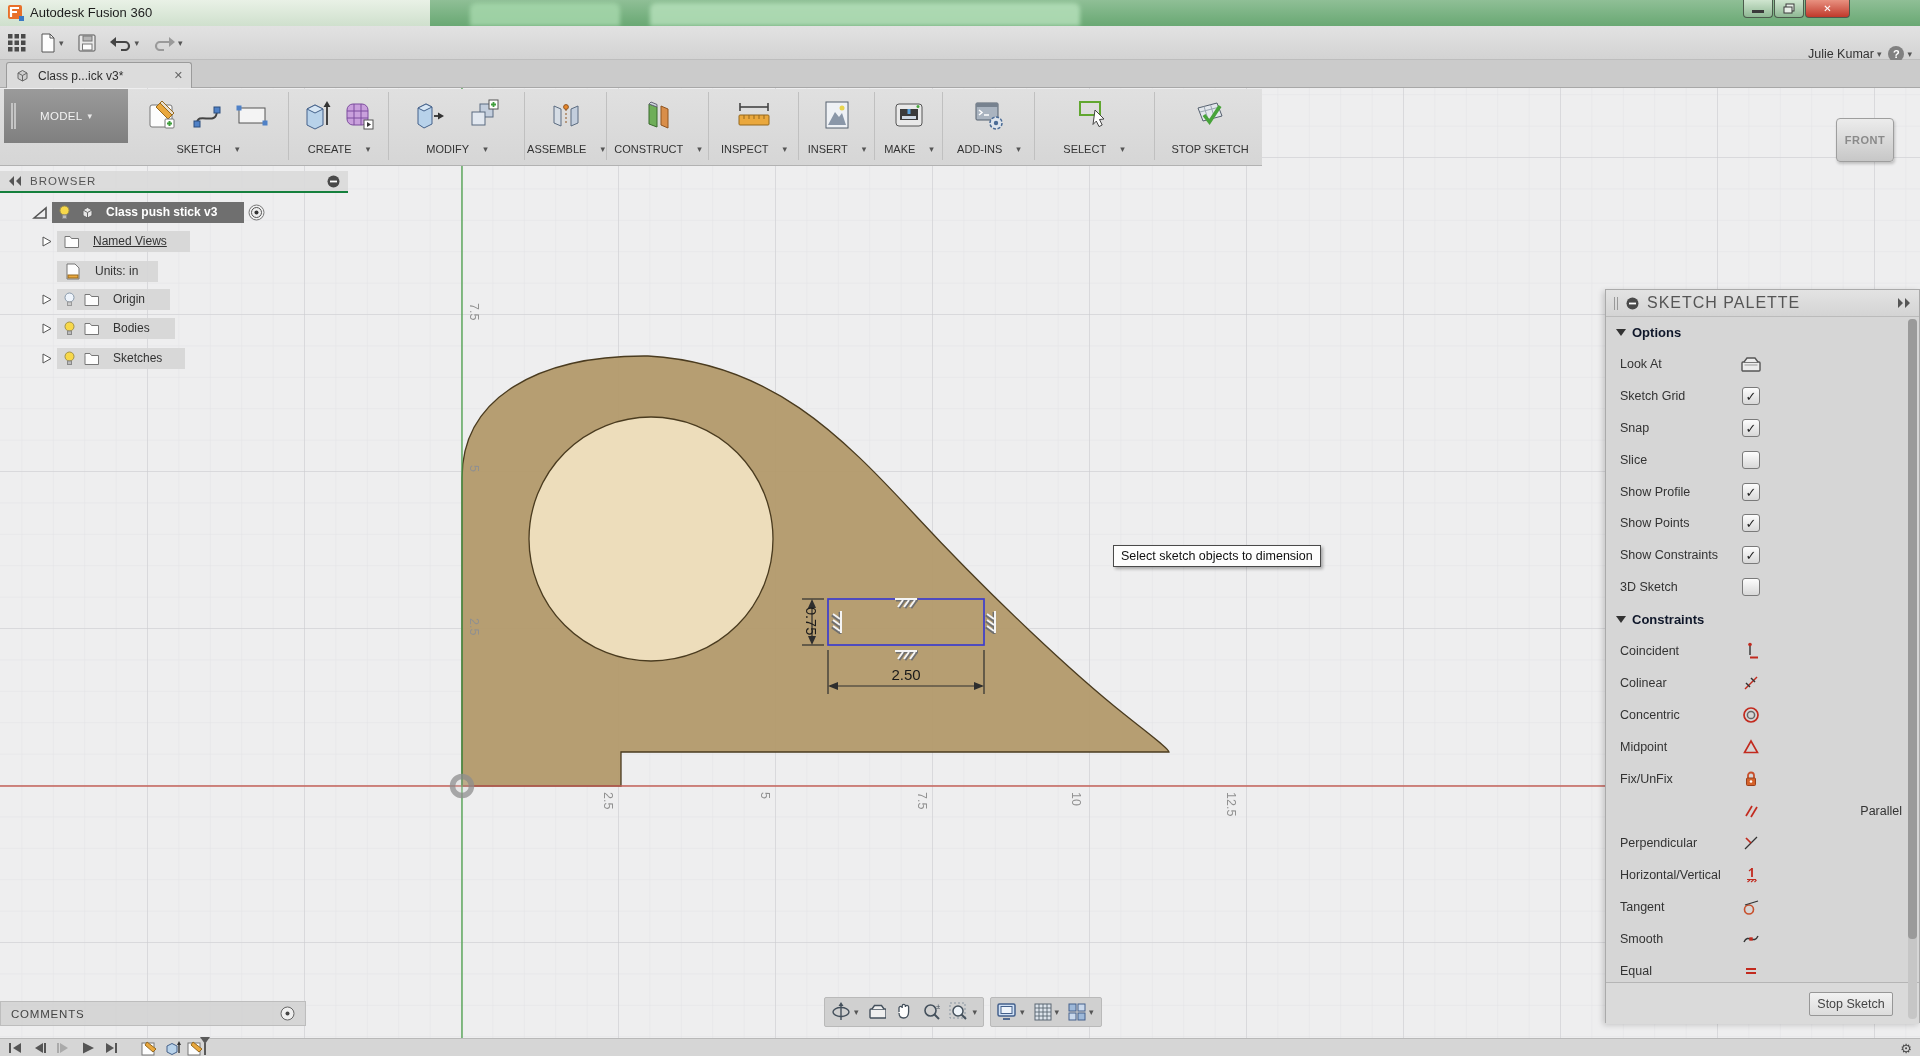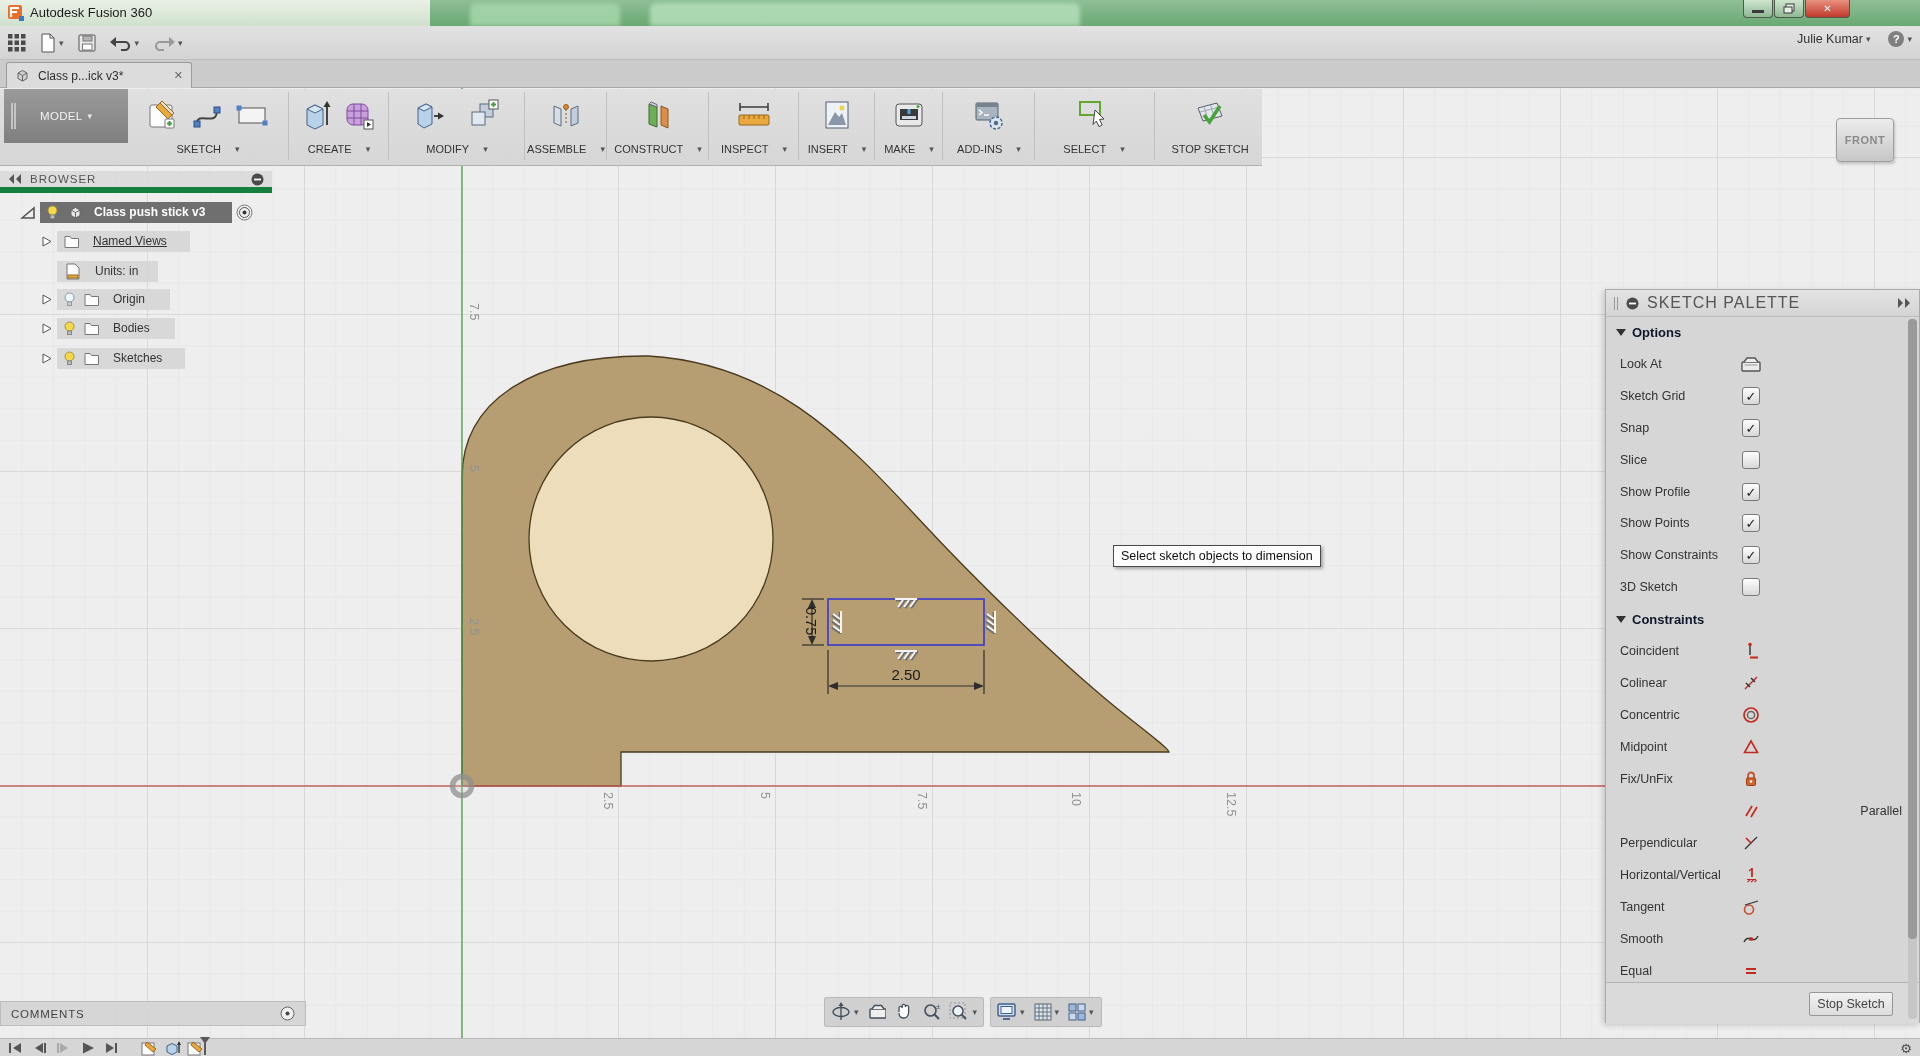--- a/index.html
+++ b/index.html
@@ -20,21 +20,21 @@
   .winbtn { height:18px; border:1px solid #4c5b4c; border-top:none; display:flex;
     align-items:center; justify-content:center; color:#fff; font-size:10px;
     border-radius:0 0 4px 4px; margin-left:1px; }
   .winbtn.glass { width:30px; background:linear-gradient(180deg,#cfe5cf,#8fb894); color:#333; }
   .winbtn.red { width:45px; background:linear-gradient(180deg,#e89180,#c0392b); }
 
   
   .qat { position:absolute; left:0; top:26px; width:1920px; height:34px;
     background:linear-gradient(180deg,#e2e2e2,#d3d3d3); border-bottom:1px solid #bdbdbd; }
   .qat-left { position:absolute; left:8px; top:0; height:34px; display:flex; align-items:center; gap:14px; }
-  .qat-right { position:absolute; right:8px; top:0; height:26px; display:flex; align-items:center; gap:18px; }
+  .qat-right { position:absolute; right:8px; top:15px; height:26px; display:flex; align-items:center; gap:7px; }
   .qbtn { display:flex; align-items:center; gap:3px; cursor:default; }
   .caret { font-size:9px; color:#555; line-height:1; }
   .user-label { font-size:12.5px; color:#333; }
   .help-circle { width:16px; height:16px; border-radius:50%; background:#808080; color:#fff;
     font-size:11px; font-weight:bold; display:flex; align-items:center; justify-content:center; }
 
   
   .tabbar { position:absolute; left:0; top:60px; width:1920px; height:28px; background:#cbcbcb;
     border-bottom:1px solid #a8a8a8; }
   .doc-tab { position:absolute; left:6px; top:2px; width:186px; height:26px; background:#dcdcdc;
@@ -56,23 +56,23 @@
   .model-block .grip { position:absolute; left:7px; top:14px; width:5px; height:26px;
     border-left:2px solid #c4c4c4; border-right:2px solid #c4c4c4; }
   .model-label { color:#f2f2f2; font-size:11.5px; letter-spacing:.3px; }
   .model-block .caret { color:#e8e8e8; }
   .tgroup { position:absolute; top:0; height:77px; display:flex; flex-direction:column; align-items:center; }
   .tgroup .icons { height:52px; display:flex; align-items:center; gap:10px; }
   .tgroup .glabel { font-size:11px; color:#333; display:flex; align-items:center; gap:14px; margin-top:2px; }
   .tsep { position:absolute; top:3px; height:68px; width:1px; background:#c0c0c0; }
 
   
-  .browser-header { position:absolute; left:0; top:171px; width:272px; height:22px;
+  .browser-header { position:absolute; left:0; top:171px; width:348px; height:22px;
     background:rgba(218,218,218,.95); display:flex; align-items:center; padding:0 8px; gap:8px;
-    border-bottom:6px solid #15803d; }
+    border-bottom:2px solid #15803d; }
   .browser-header .htxt { font-size:11.5px; color:#555; letter-spacing:1px; flex:1; }
   .trow { position:absolute; height:21px; display:flex; align-items:center; font-size:12px; color:#333; }
   .strip { position:absolute; top:0; height:21px; background:rgba(214,214,214,.92); }
   .strip.dark { background:#6f6f6f; }
 
   
   .palette { position:absolute; left:1605px; top:289px; width:315px; height:734px;
     background:#d6d6d6; border:1px solid #aaa; box-shadow:-2px 2px 6px rgba(0,0,0,.18); }
   .pal-header { position:absolute; left:0; top:0; width:100%; height:27px;
     background:linear-gradient(180deg,#e3e3e3,#d4d4d4); border-bottom:1px solid #bbb;
@@ -504,21 +504,21 @@
     <svg width="14" height="10">
       <path d="M6,0 L1,5 6,10 Z M13,0 L8,5 13,10 Z" fill="#555"></path>
     </svg>
     <span class="htxt">BROWSER</span>
     <svg width="13" height="13">
       <circle cx="6.5" cy="6.5" r="6" fill="#4a4a4a"></circle>
         <rect x="3" y="5.6" width="7" height="1.8" fill="#fff"></rect>
     </svg>
   </div>
 
-  <div class="trow" style="left:0;top:202px;width:300px;">
+  <div class="trow" style="left:12px;top:202px;width:300px;">
     <div class="strip dark" style="left:40px;width:192px;"></div>
     <svg class="abs" style="left:20px;top:4px;" width="16" height="14">
       <polygon points="2,12 14,12 14,2" fill="none" stroke="#555" stroke-width="1.6"></polygon>
     </svg>
     <svg class="abs" style="left:46px;top:3px;" width="13" height="15">
       <circle cx="6.5" cy="5.5" r="4.5" fill="#f7d84a" stroke="#a09048"></circle>
         <rect x="4.5" y="10" width="4" height="3.5" fill="#bbb" stroke="#888"></rect>
     </svg>
     <svg class="abs" style="left:68px;top:3px;" width="15" height="15">
       <path d="M3,5 L7.5,2.5 12,5 12,10.5 7.5,13 3,10.5 Z" fill="#e6e6e6" stroke="#666"></path>

